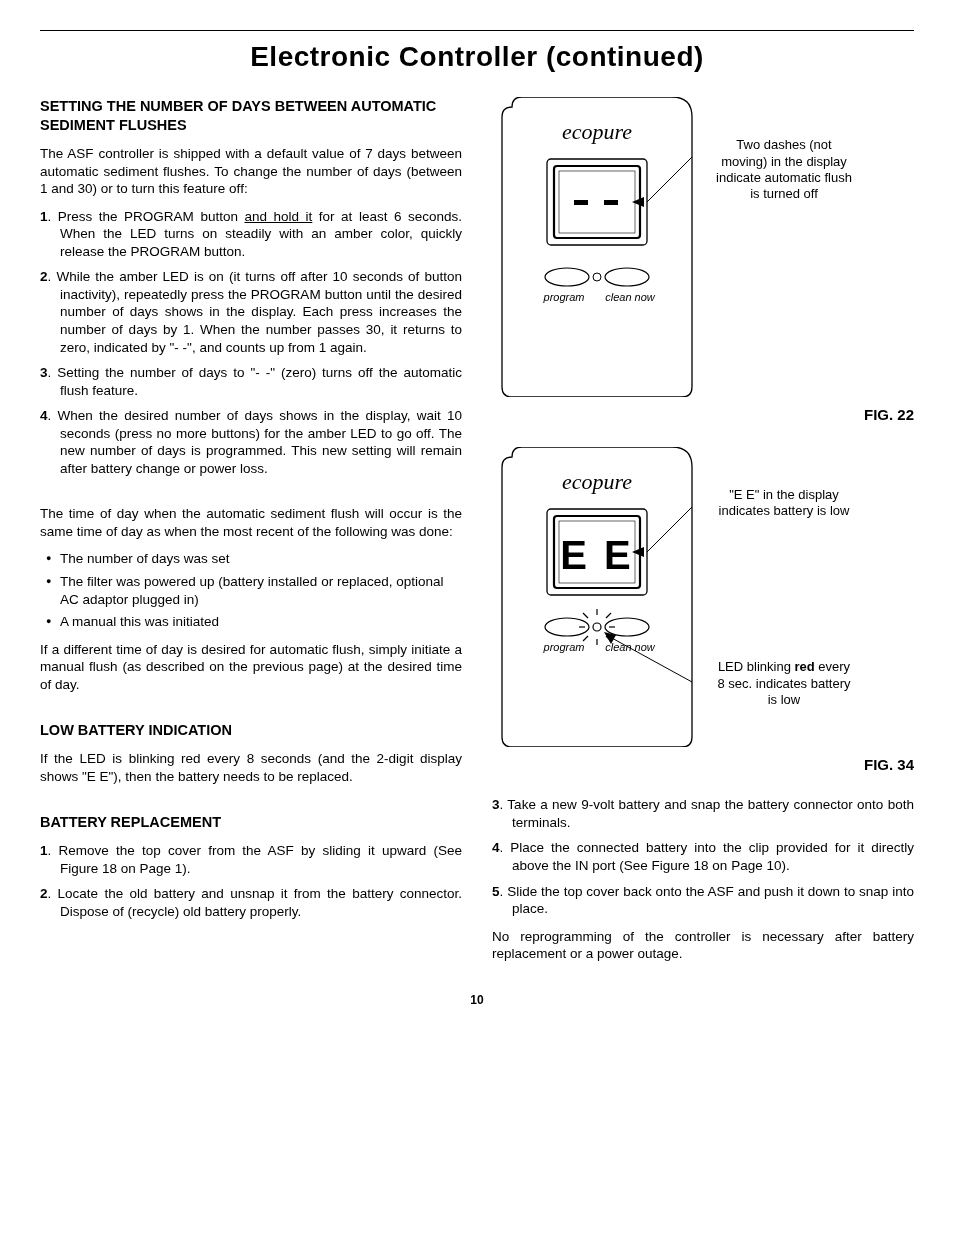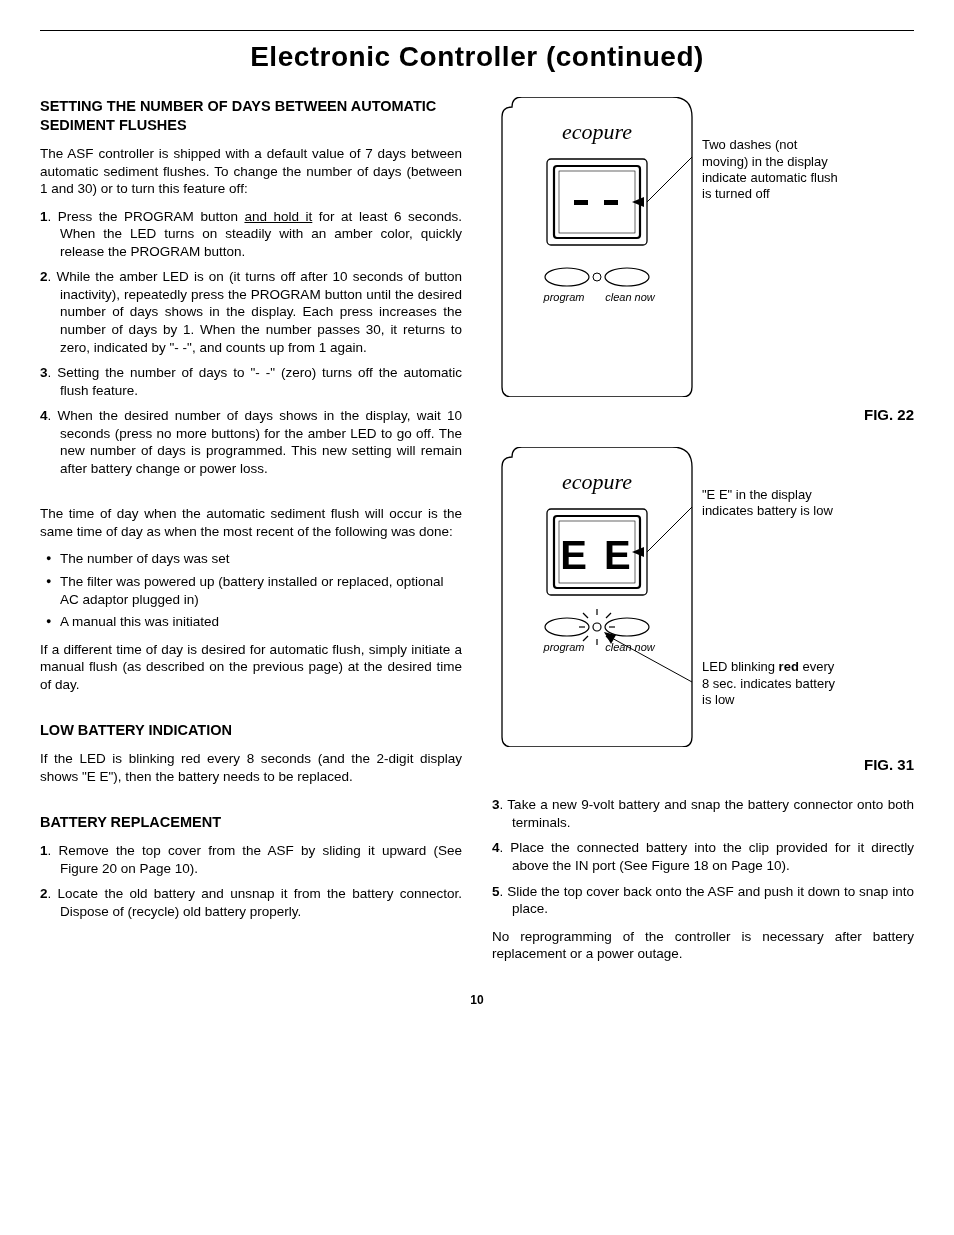--- a/index.html
+++ b/index.html
@@ -75,22 +75,24 @@
     content: "●";
     position: absolute;
     left: 6px;
     font-size: 9px;
     top: 3px;
   }
   .underline { text-decoration: underline; }
   .spacer { height: 18px; }
   .fig-block {
     display: flex;
+    gap: 12px;
     margin-bottom: 8px;
     align-items: flex-start;
+    text-align: center;
   }
   .fig-caption {
     font-weight: bold;
     font-size: 15px;
     text-align: right;
     margin-bottom: 22px;
   }
   .callout {
     font-size: 13px;
     width: 140px;
@@ -132,21 +134,21 @@
     </ul>
     <p>If a different time of day is desired for automatic flush, simply initiate a manual flush (as described on the previous page) at the desired time of day.</p>
 
     <div class="spacer"></div>
     <h2 class="sect">LOW BATTERY INDICATION</h2>
     <p>If the LED is blinking red every 8 seconds (and the 2-digit display shows "E E"), then the battery needs to be replaced.</p>
 
     <div class="spacer"></div>
     <h2 class="sect">BATTERY REPLACEMENT</h2>
     <ol class="num">
-      <li><b>1</b><span>. Remove the top cover from the ASF by sliding it upward (See Figure 20 on Page 10).</span></li>
+      <li><b>1</b><span>. Remove the top cover from the ASF by sliding it upward (See Figure 18 on Page 1).</span></li>
       <li><b>2</b><span>. Locate the old battery and unsnap it from the battery connector.  Dispose of (recycle) old battery properly.</span></li>
     </ol>
   </div>
 
   <div class="col">
 
     <div class="fig-block">
       <svg width="210" height="300" viewBox="0 0 210 300">
         <path d="M20 10 Q20 0 30 0 L180 0 Q200 0 200 20 L200 290 Q200 300 190 300 L20 300 Q10 300 10 290 L10 20 Q10 10 20 10 Z" fill="#fff" stroke="#000" stroke-width="1.3"></path>
         <text x="105" y="42" font-family="Georgia,serif" font-size="22" text-anchor="middle" font-style="italic">ecopure</text>
@@ -201,21 +203,21 @@
         <line x1="118" y1="190" x2="200" y2="235" stroke="#000" stroke-width="1"></line>
         <polygon points="112,185 124,188 119,197" fill="#000"></polygon>
       </svg>
       <div style="display:flex;flex-direction:column;">
         <div class="callout" style="margin-top:40px">"E E" in the display indicates battery is low</div>
         <div class="callout second">
           <span>LED blinking </span><b>red</b><span> every 8 sec. indicates battery is low</span>
         </div>
       </div>
     </div>
-    <div class="fig-caption">FIG. 31</div>
+    <div class="fig-caption">FIG. 34</div>
 
     <ol class="num">
       <li><b>3</b><span>. Take a new 9-volt battery and snap the battery connector onto both terminals.</span></li>
       <li><b>4</b><span>. Place the connected battery into the clip provided for it directly above the IN port (See Figure 18 on Page 10).</span></li>
       <li><b>5</b><span>. Slide the top cover back onto the ASF and push it down to snap into place.</span></li>
     </ol>
     <p>No reprogramming of the controller is necessary after battery replacement or a power outage.</p>
   </div>
 </div>
 

